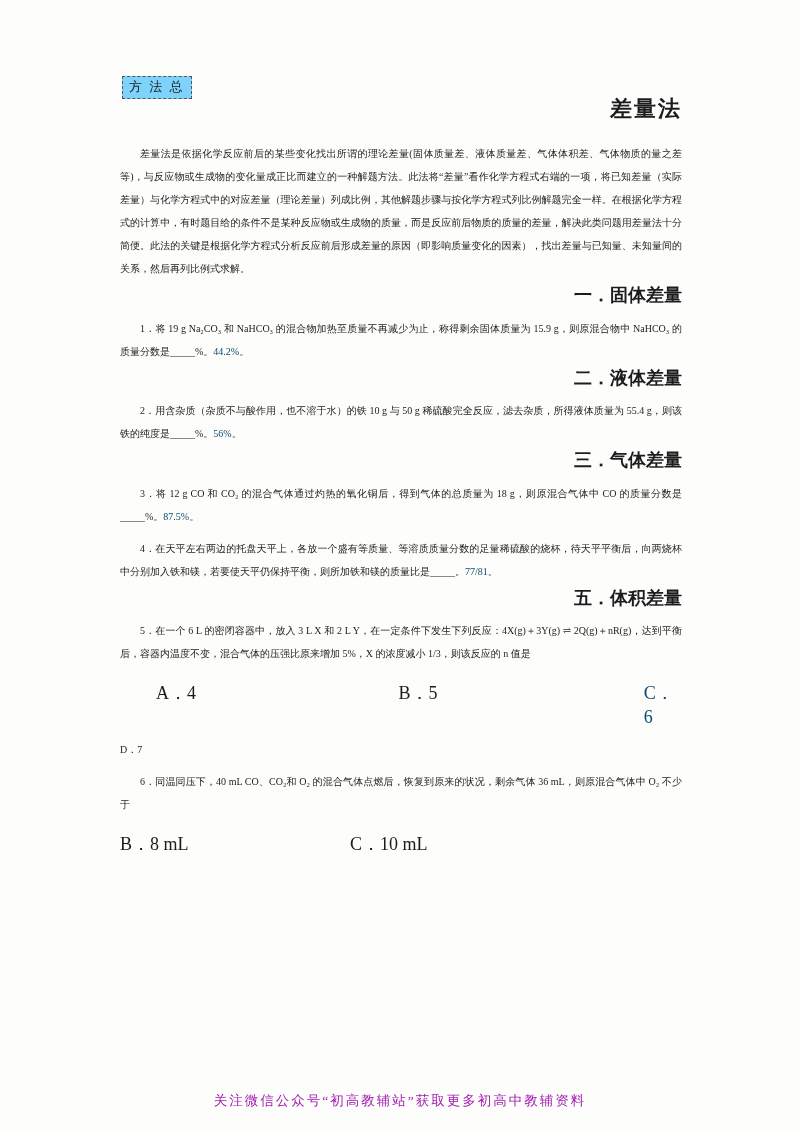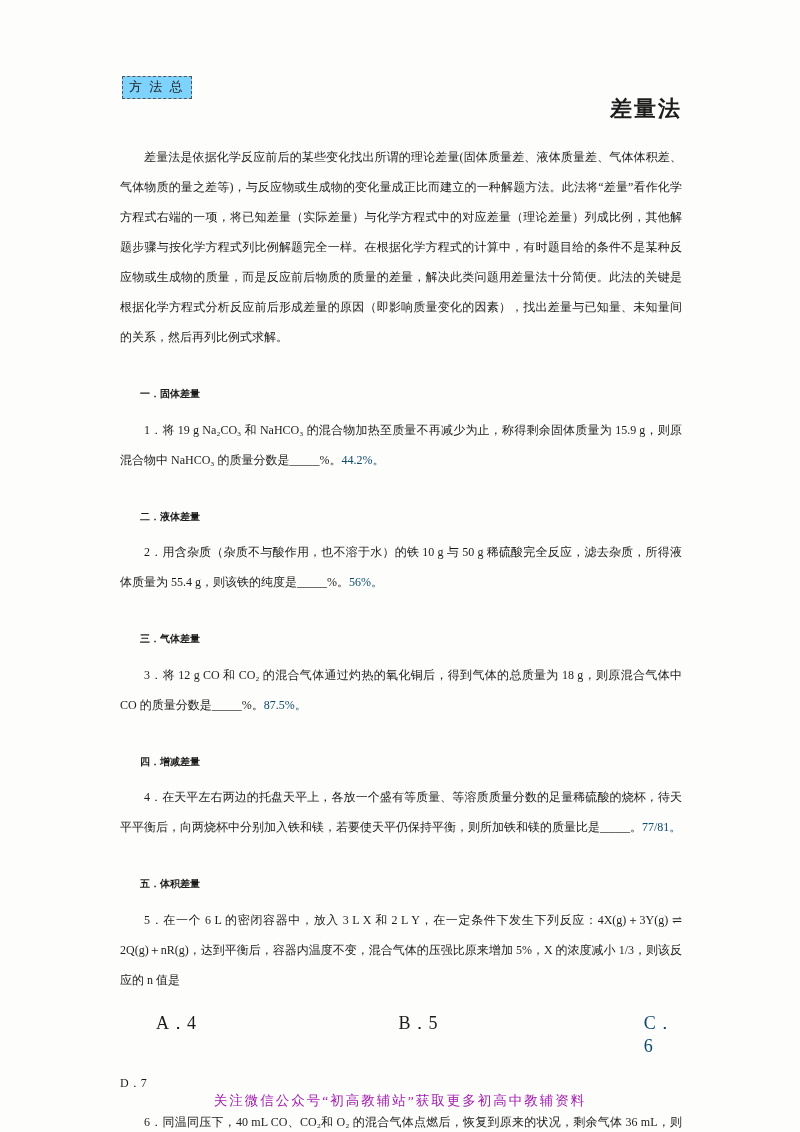--- a/index.html
+++ b/index.html
@@ -8,23 +8,23 @@
     font-family:"Liberation Serif","DejaVu Serif",serif;color:#1c1c1c;overflow:hidden;
     box-shadow:0 0 4px rgba(0,0,0,.15);
   }
   .tag-box{
     position:absolute;left:122px;top:76px;border:1px dashed #555;
     padding:1px 6px 2px;font-size:13px;letter-spacing:2px;color:#222;background:#7dd3fc;
   }
   .content{position:absolute;left:120px;top:78px;width:562px;}
   .title{text-align:right;font-size:22px;font-weight:bold;margin:16px 0 18px;letter-spacing:2px;}
   p{margin:0;}
-  .intro,.question,.optD{font-size:12px;line-height:30px;text-align:justify;}
+  .intro,.question,.optD{font-size:10px;line-height:23px;text-align:justify;}
   .intro{text-indent:2em;}
-  .heading{font-size:10px;line-height:23.5px;font-weight:bold;text-indent:2em;margin-top:30px;}
+  .heading{font-size:18px;line-height:23.5px;font-weight:bold;text-indent:2em;margin-top:4px;text-align:right;}
   .question{text-indent:2em;margin-top:9px;}
   .red{color:#0c4a6e;}
   .optrow{display:flex;margin-top:17px;font-size:18px;line-height:23.5px;}
   .optrow .o1{margin-left:2em;}
   .row5 .o1{width:247px;}
   .row5 .o2{width:250px;}
   .row6 .o1{width:237px;}
   .row6 .o2{width:230px;}
   .optD{margin-top:9px;}
   .footer{
@@ -50,21 +50,20 @@
 
     <p class="heading">一．固体差量</p>
     <p class="question"><span>1．将 19 g Na₂CO₃ 和 NaHCO₃ 的混合物加热至质量不再减少为止，称得剩余固体质量为 15.9 g，则原混合物中 NaHCO₃ 的质量分数是_____%。</span><span class="red">44.2%。</span></p>
 
     <p class="heading">二．液体差量</p>
     <p class="question"><span>2．用含杂质（杂质不与酸作用，也不溶于水）的铁 10 g 与 50 g 稀硫酸完全反应，滤去杂质，所得液体质量为 55.4 g，则该铁的纯度是_____%。</span><span class="red">56%。</span></p>
 
     <p class="heading">三．气体差量</p>
     <p class="question"><span>3．将 12 g CO 和 CO₂ 的混合气体通过灼热的氧化铜后，得到气体的总质量为 18 g，则原混合气体中 CO 的质量分数是_____%。</span><span class="red">87.5%。</span></p>
 
-    <p class="heading">四．增减差量</p>
     <p class="question"><span>4．在天平左右两边的托盘天平上，各放一个盛有等质量、等溶质质量分数的足量稀硫酸的烧杯，待天平平衡后，向两烧杯中分别加入铁和镁，若要使天平仍保持平衡，则所加铁和镁的质量比是_____。</span><span class="red">77/81。</span></p>
 
     <p class="heading">五．体积差量</p>
     <p class="question"><span>5．在一个 6 L 的密闭容器中，放入 3 L X 和 2 L Y，在一定条件下发生下列反应：4X(g)＋3Y(g) ⇌ 2Q(g)＋nR(g)，达到平衡后，容器内温度不变，混合气体的压强比原来增加 5%，X 的浓度减小 1/3，则该反应的 n 值是</span></p>
 
     <div class="optrow row5">
       <span class="o1">A．4</span>
       <span class="o2">B．5</span>
       <span class="o3 red">C．6</span>
     </div>

